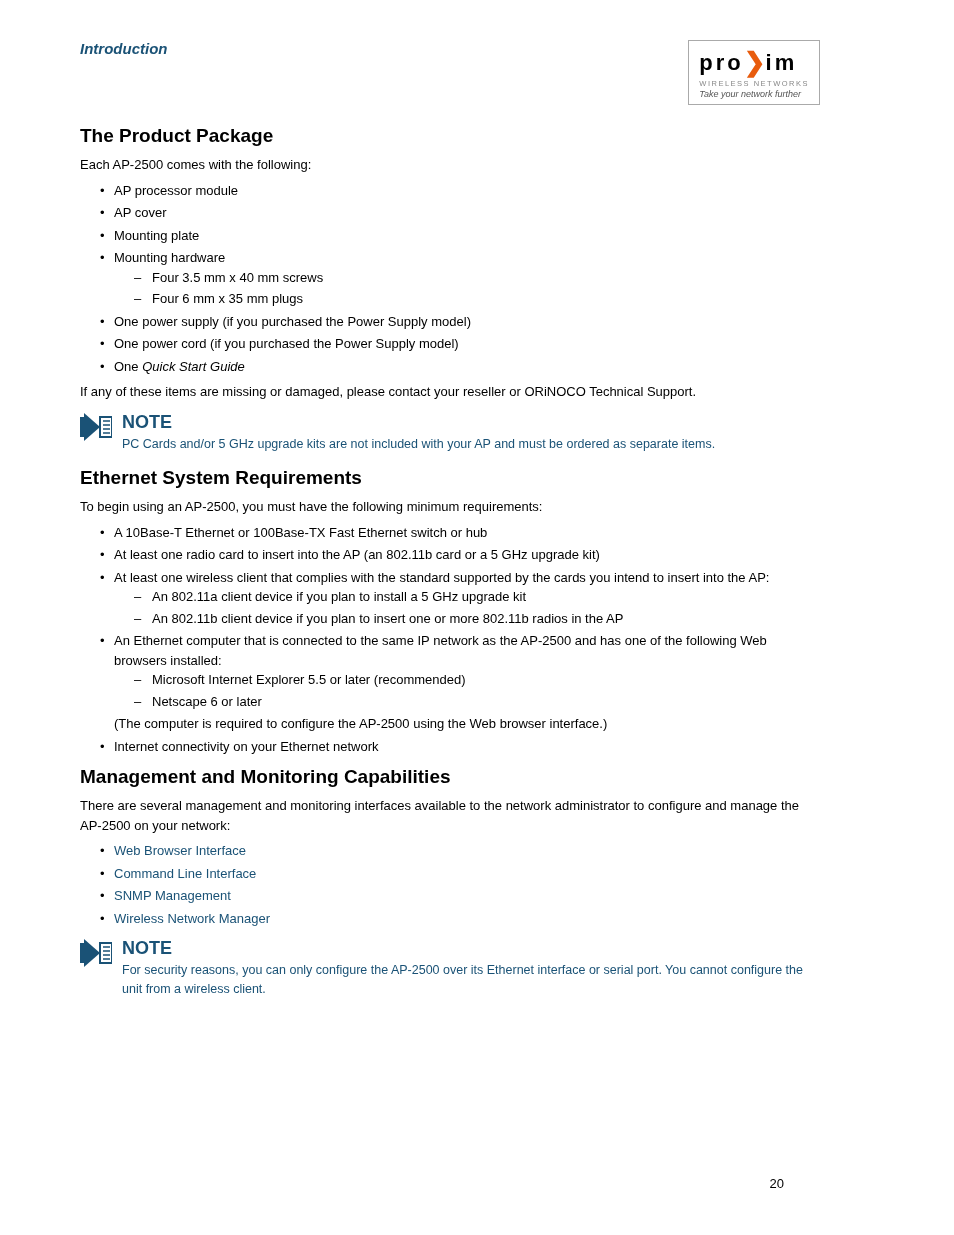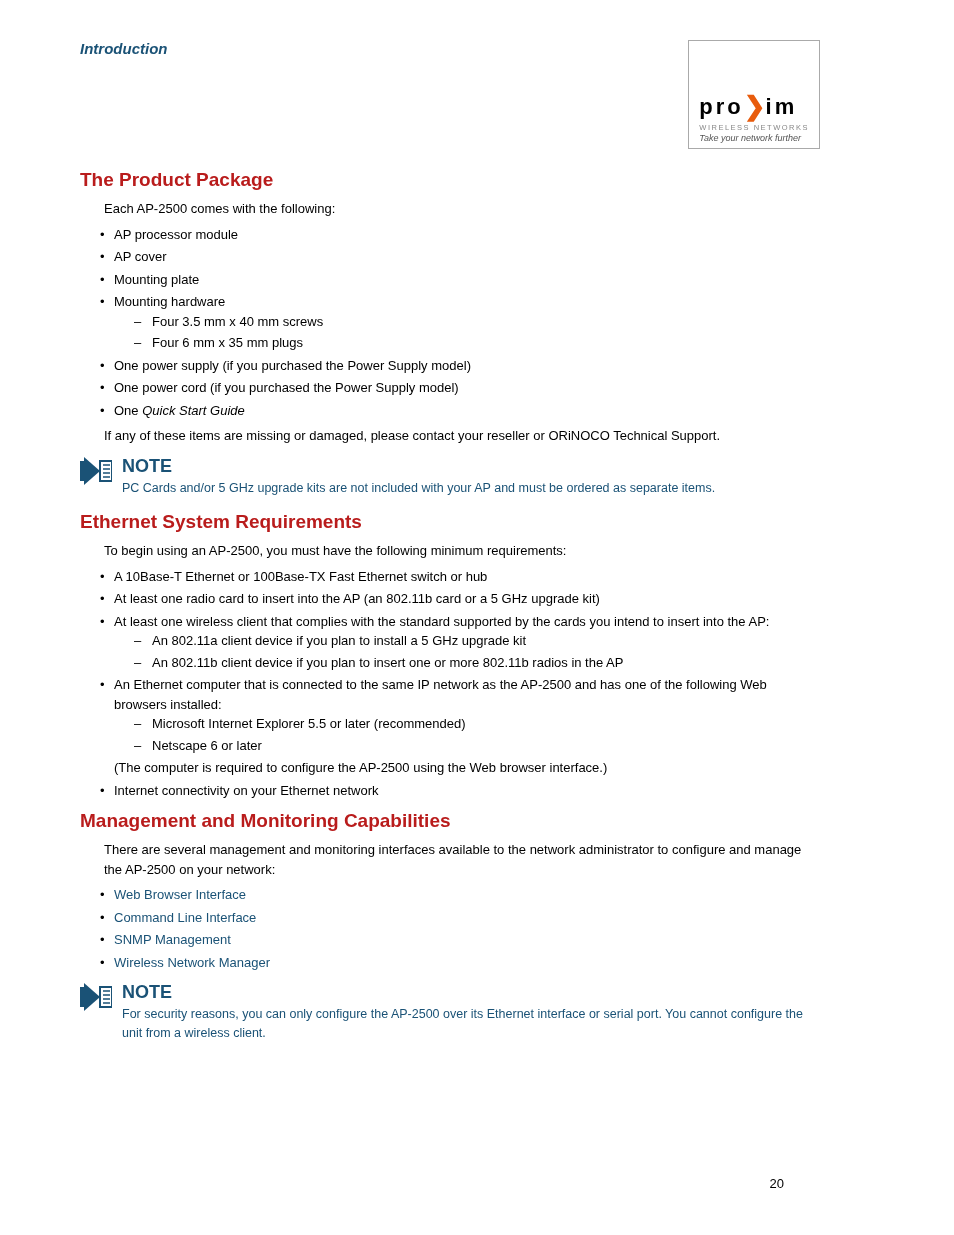--- a/index.html
+++ b/index.html
@@ -45,27 +45,26 @@
       text-align: left;
       font-style: italic;
       margin-top: 1px;
     }
 
     h2.main-heading {
       font-size: 19px;
       font-weight: bold;
       margin-bottom: 8px;
       margin-top: 10px;
-      color: #b91c1c;
+      color: #000000;
     }
 
     p {
       margin-bottom: 6px;
       line-height: 1.5;
-      margin-left: 24px;
     }
 
     ul.main-list {
       list-style: none;
       margin-left: 20px;
       margin-bottom: 6px;
     }
 
     ul.main-list > li {
       position: relative;
@@ -163,21 +162,20 @@
     .proxim-logo-container {
       display: flex;
       flex-direction: column;
       align-items: center;
     }
 
     .proxim-brand {
       display: flex;
       align-items: center;
       gap: 0;
-      margin-top: 44px;
     }
 
     .logo-border-box {
       border: 1px solid #aaa;
       padding: 6px 10px 5px 10px;
       display: inline-block;
     }
   </style>
 </head>
 <body>

